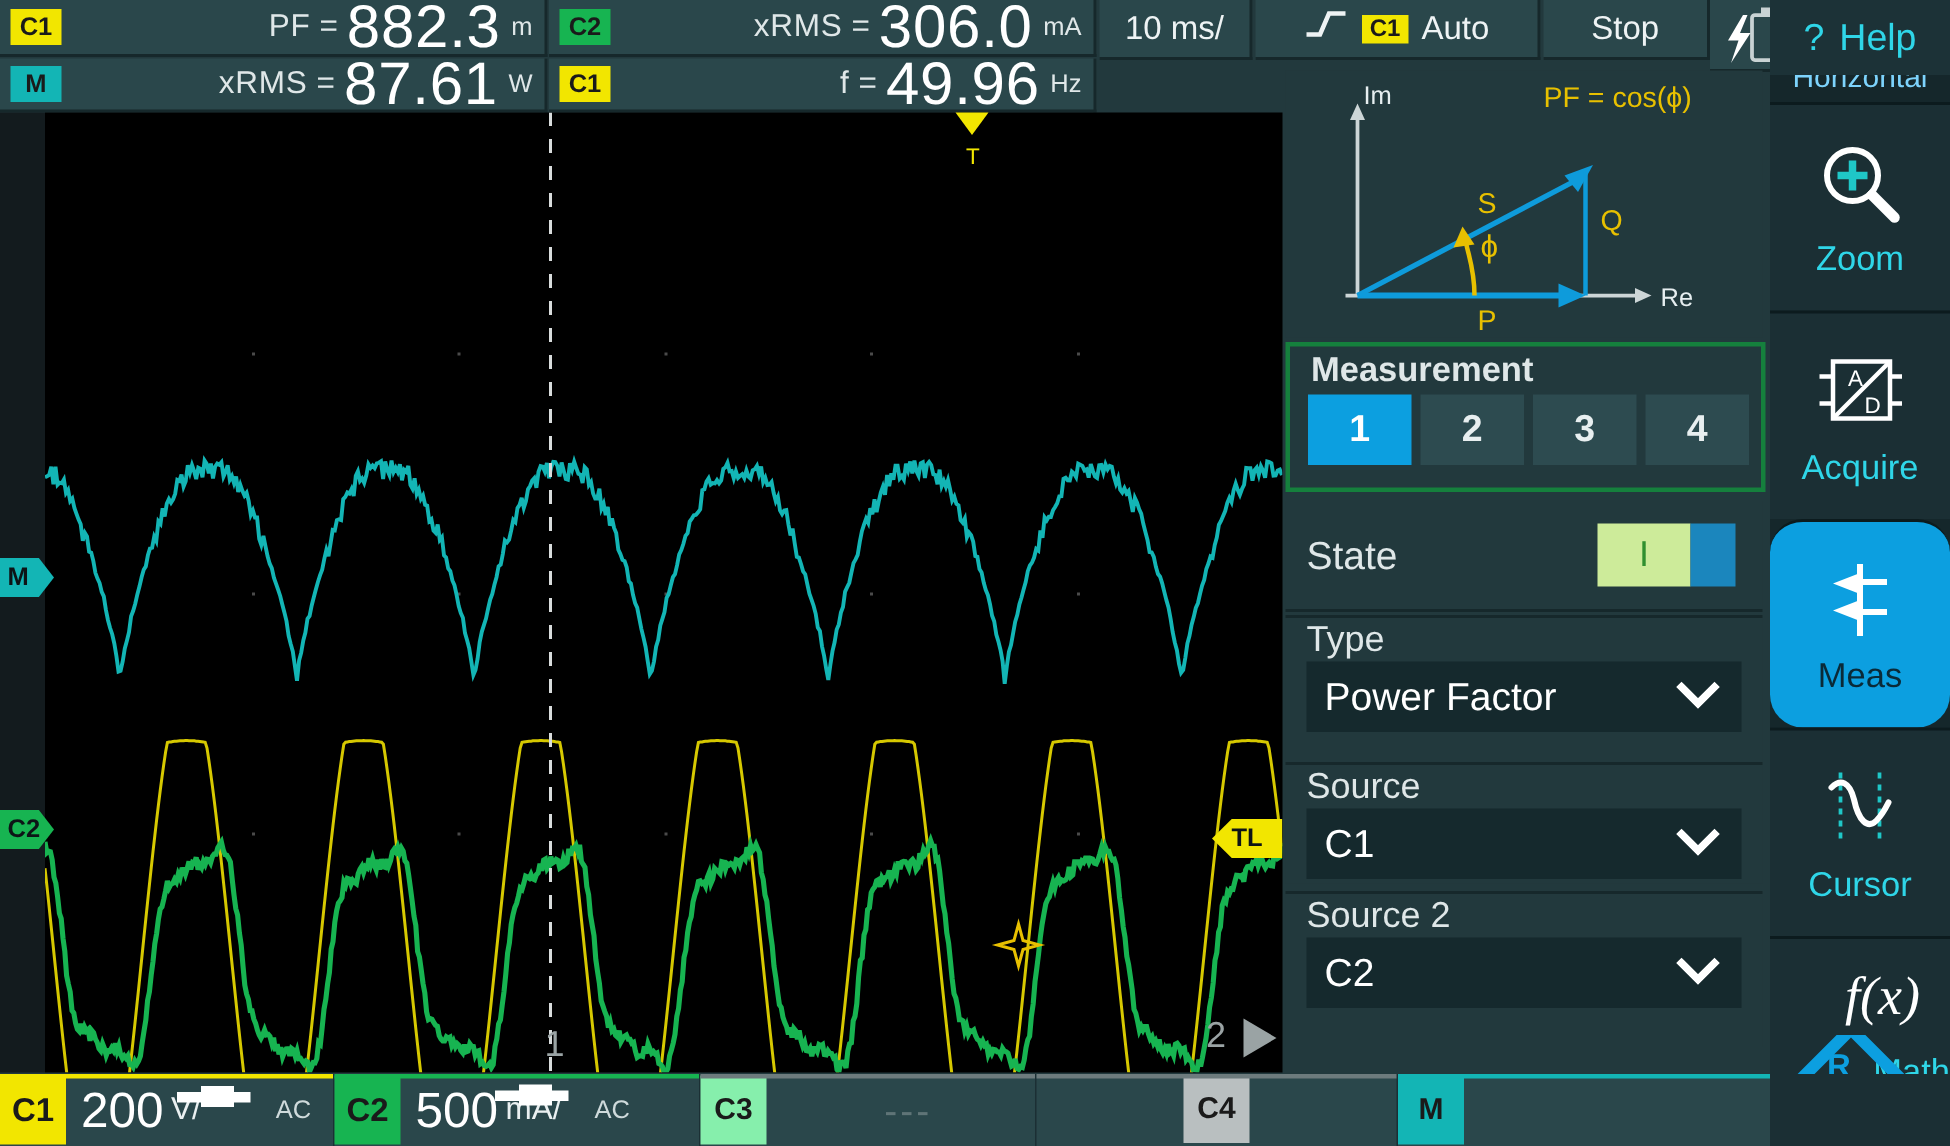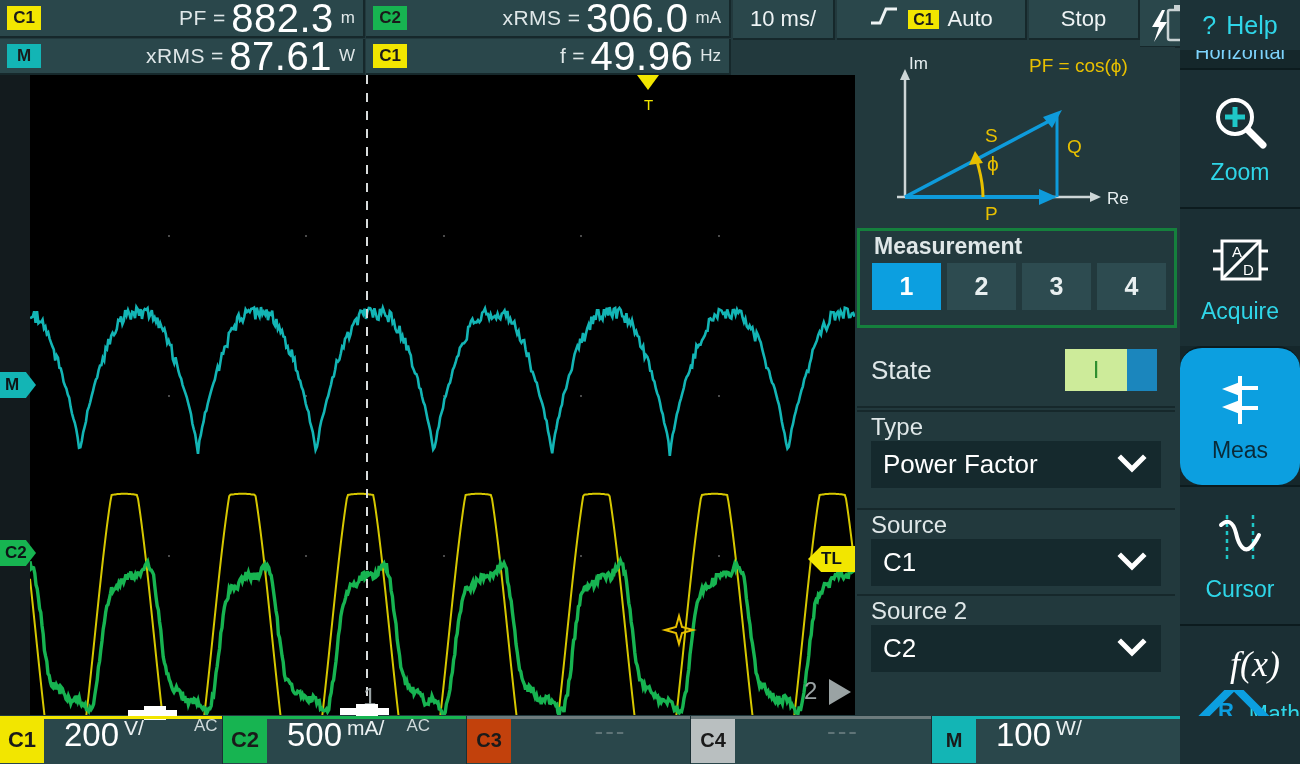--- a/index.html
+++ b/index.html
@@ -120,21 +120,21 @@
      color:#2fd6e8; font-size:23px; }
   .rs-logo { position:absolute; left:1188px; top:690px; }
 
   
   .chbar { position: absolute; left:0; top: 716px; width:1300px; height:48px; background:#1b2f34; }
   .chslot { position:absolute; top:0; height:48px; display:flex; align-items:center;
     background:#2a474b; }
   .chslot .tag { width: 44px; height: 46px; display:flex; align-items:center;
     justify-content:center; font-size:22px; font-weight:bold; color:#1a1a1a; flex:none; }
   .chslot .tag.sm { font-size: 20px; }
-  .chslot .body { flex:1; display:flex; padding-left: 20px; height:100%; }
+  .chslot .body { flex:1; display:flex; align-items:center; padding-left: 10px; height:100%; }
   .scale { font-size: 33px; color:#ffffff; }
   .unit { font-size: 21px; color:#eaf0f1; padding-left: 5px; }
   .coupling { font-size: 17px; color:#cfdadb; padding-left: 16px; }
   .dashes { flex:1; text-align:center; color:#5f7477; font-size:26px; letter-spacing:2px; }
   .topline { position:absolute; top:0; left:0; right:0; height:3px; }
 </style>
 </head>
 <body>
 
 <div id="app">
@@ -464,38 +464,34 @@
             <rect x="18" y="4" width="22" height="14" fill="#ffffff"></rect>
             <rect x="40" y="8" width="11" height="7" fill="#ffffff"></rect>
           </svg>
         </span>
         <span class="coupling">AC</span>
       </div>
     </div>
 
     <div class="chslot" style="left:467px;width:223px;">
       <div class="topline" style="background:#6d7b7d;"></div>
-      <div class="tag sm" style="background:#c2410c;">C3</div>
+      <div class="tag sm" style="background:#86efac;">C3</div>
       <div class="body">
         <span class="dashes">---</span>
       </div>
     </div>
 
-    <div class="chslot" style="left:691px;width:240px;">
+    <div class="chslot" style="left:691px;width:240px;flex-direction:column;">
       <div class="topline" style="background:#6d7b7d;"></div>
       <div class="tag sm" style="background:#b9bfc0;">C4</div>
       <div class="body">
         <span class="dashes">---</span>
       </div>
     </div>
 
     <div class="chslot" style="left:932px;width:248px;">
       <div class="topline" style="background:#13b5b5;"></div>
       <div class="tag sm" style="background:#13b5b5;">M</div>
-      <div class="body">
-        <span class="scale">100</span>
-        <span class="unit">W/</span>
-      </div>
     </div>
 
   </div>
 
 </div>
 
 </body></html>

